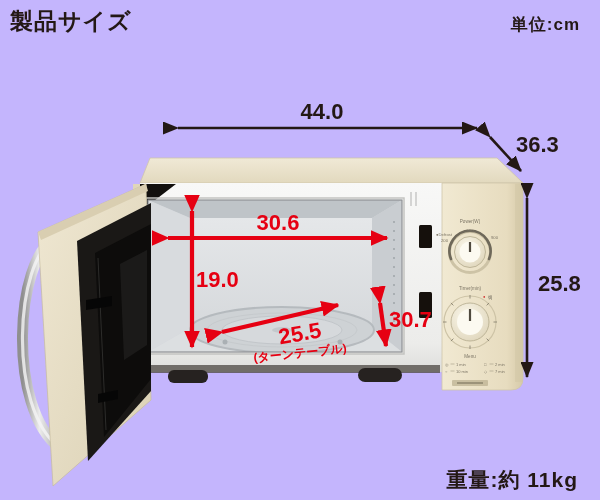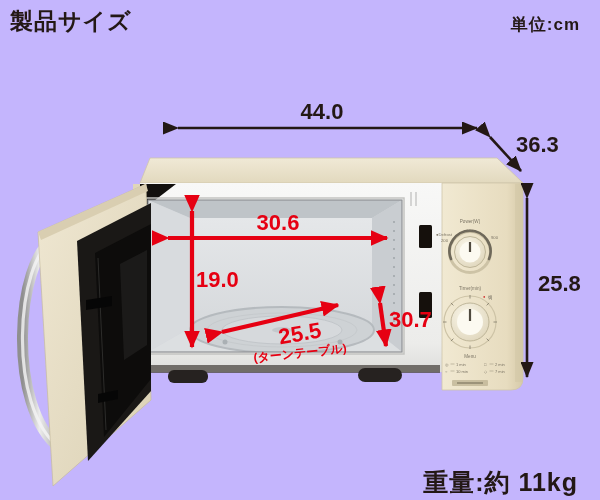--- a/index.html
+++ b/index.html
@@ -7,21 +7,21 @@
     position:relative;width:600px;height:500px;background:#c4b5fd;overflow:hidden;
     font-family:"Liberation Sans","DejaVu Sans",sans-serif;color:#231815;
   }
   .page-title{
     position:absolute;left:10px;top:6px;font-size:23px;font-weight:600;letter-spacing:1px;
   }
   .unit-note{
     position:absolute;right:20px;top:13px;font-size:17px;font-weight:600;letter-spacing:1px;margin-left:17px;
   }
   .weight-note{
-    position:absolute;right:22px;top:466px;font-size:25px;font-weight:600;letter-spacing:1px;
+    position:absolute;right:22px;top:466px;font-size:21px;font-weight:600;letter-spacing:1px;
   }
   svg{position:absolute;left:0;top:0;}
   .dim{font-weight:600;font-size:22px;}
   .dim-dark{fill:#231815;}
   .dim-red{fill:#e60012;}
   .tt-note{font-size:12px;fill:#e60012;font-weight:600;}
   .panel-txt{fill:#7d7666;}
 </style>
 </head>
 <body>

